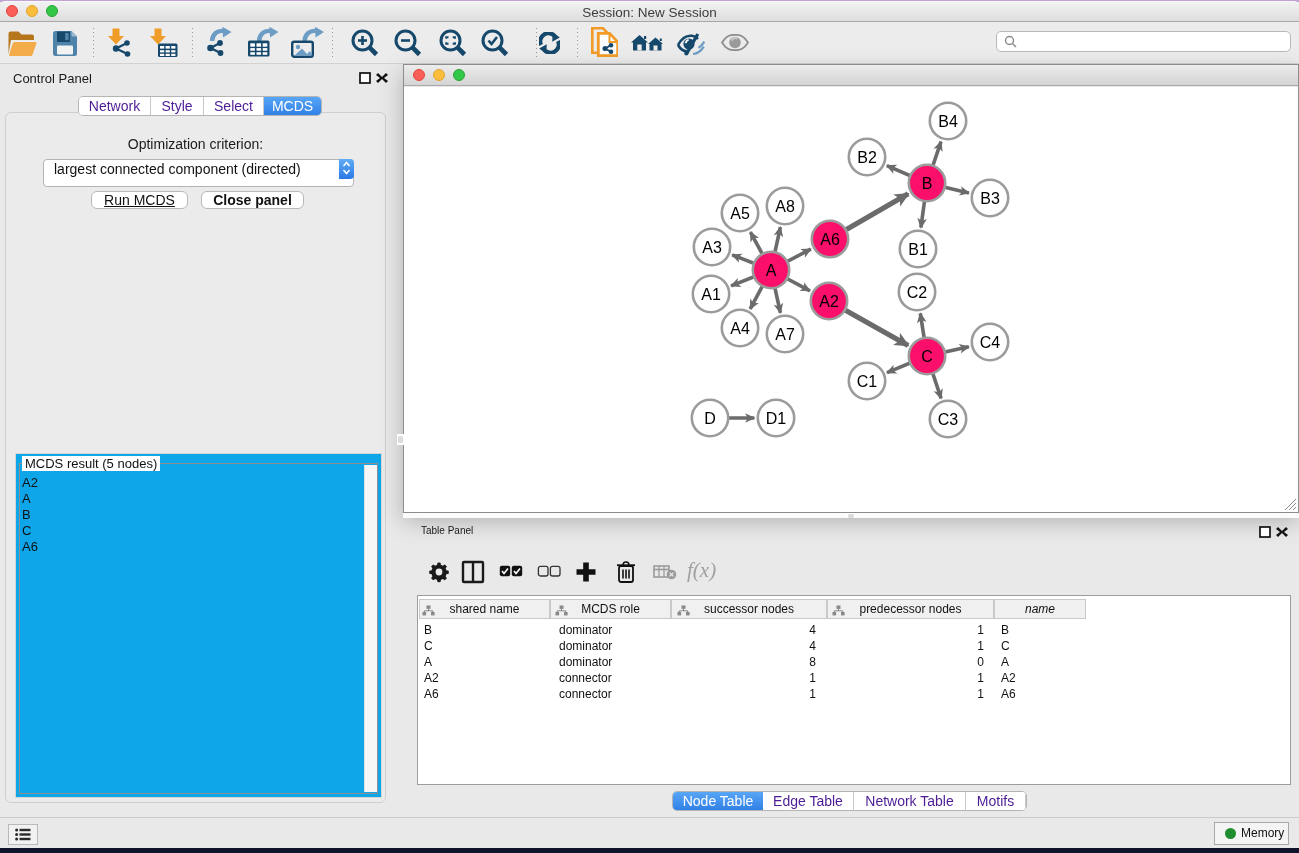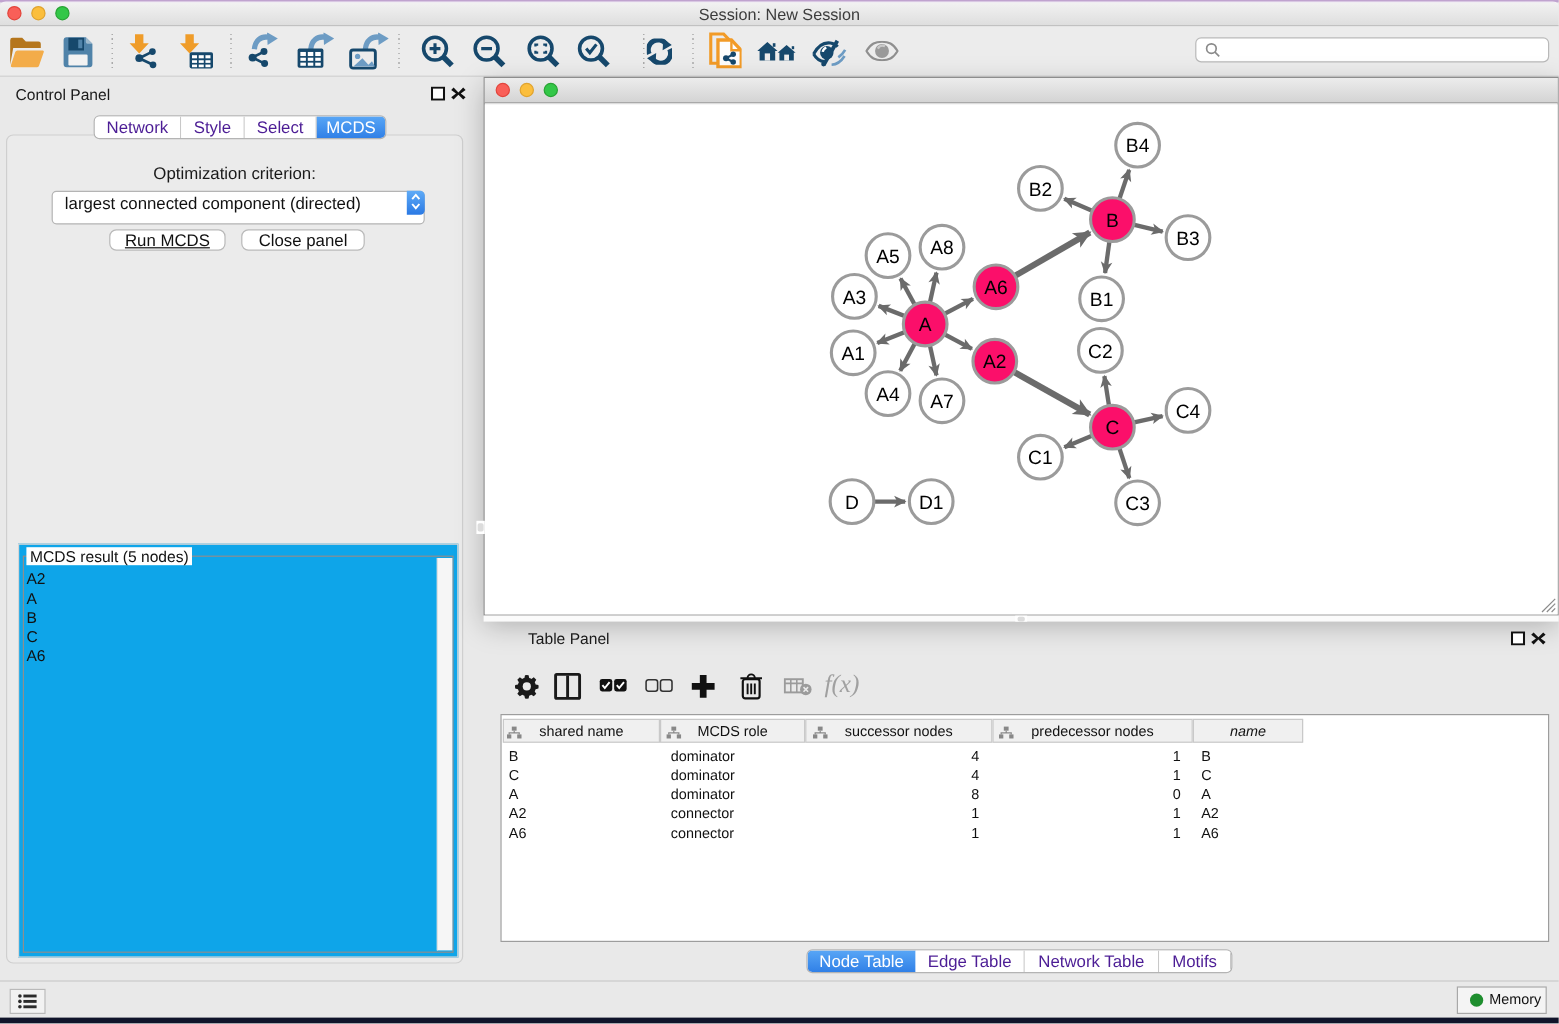--- a/index.html
+++ b/index.html
@@ -53,21 +53,21 @@
 
   
   #nw { left:403px; top:64px; width:896px; height:449px; border:1px solid #8d8d8d;
      box-shadow:0 8px 22px rgba(0,0,0,0.25); }
   #nw-titlebar { position:absolute; left:0; top:0; right:0; height:21px;
      background:linear-gradient(#ececec,#d4d4d4); border-bottom:1px solid #a9a9a9; }
   #nw-title { position:absolute; width:100%; text-align:center; top:3px; font-size:14px; color:#2e2e2e; }
   #nw-canvas { position:absolute; left:0; top:22px; right:0; bottom:0; background:#fff; }
 
   
-  #tp-title { left:440px; top:525px; font-size:13px; color:#1a1a1a; }
+  #tp-title { left:421px; top:525px; font-size:10px; color:#1a1a1a; }
   #tp-toolbar { left:417px; top:551px; width:873px; height:41px; }
   #tp-table { left:417px; top:595px; width:874px; height:190px; background:#fff; border:1px solid #9d9d9d; }
   .th { position:absolute; top:3px; height:20px; background:#f0f0f0; border:1px solid #c9c9c9;
      font-size:12px; color:#111; line-height:19px; text-align:center; white-space:nowrap; }
   
   #bt-tabs { left:672px; top:791px; height:20px; border-radius:5px; overflow:hidden;
      border:1px solid #b4b4b4; display:flex; background:#fff; }
 
   
   #statusbar { left:0; top:817px; width:1299px; height:31px; background:#e9e9e9; border-top:1px solid #cbcbcb; }
@@ -263,21 +263,21 @@
   <div class="abs" id="opt-label">Optimization criterion:</div>
   <div class="abs" id="dropdown">largest connected component (directed)
     <div class="abs" id="dd-btn">
       <svg width="13" height="18" viewBox="0 0 13 18" style="position:absolute;left:1px;top:0">
         <path d="M3.5 7 L6.5 3.5 L9.5 7" fill="none" stroke="#fff" stroke-width="1.6"></path>
         <path d="M3.5 11 L6.5 14.5 L9.5 11" fill="none" stroke="#fff" stroke-width="1.6"></path>
       </svg>
     </div>
   </div>
   <div class="btn" style="left:91px;top:191px;width:97px;text-decoration:underline;">Run MCDS</div>
-  <div class="btn" style="left:201px;top:191px;width:103px;">Close panel</div>
+  <div class="btn" style="left:201px;top:191px;width:103px;font-weight:bold;">Close panel</div>
 
   <div class="abs" id="mcds-box">
     <div id="mcds-fs"></div>
     <div id="mcds-legend">MCDS result (5 nodes)</div>
     <div id="mcds-scroll"></div>
     <div class="mcds-item" style="top:21px">A2</div>
     <div class="mcds-item" style="top:37px">A</div>
     <div class="mcds-item" style="top:53px">B</div>
     <div class="mcds-item" style="top:69px">C</div>
     <div class="mcds-item" style="top:85px">A6</div>

